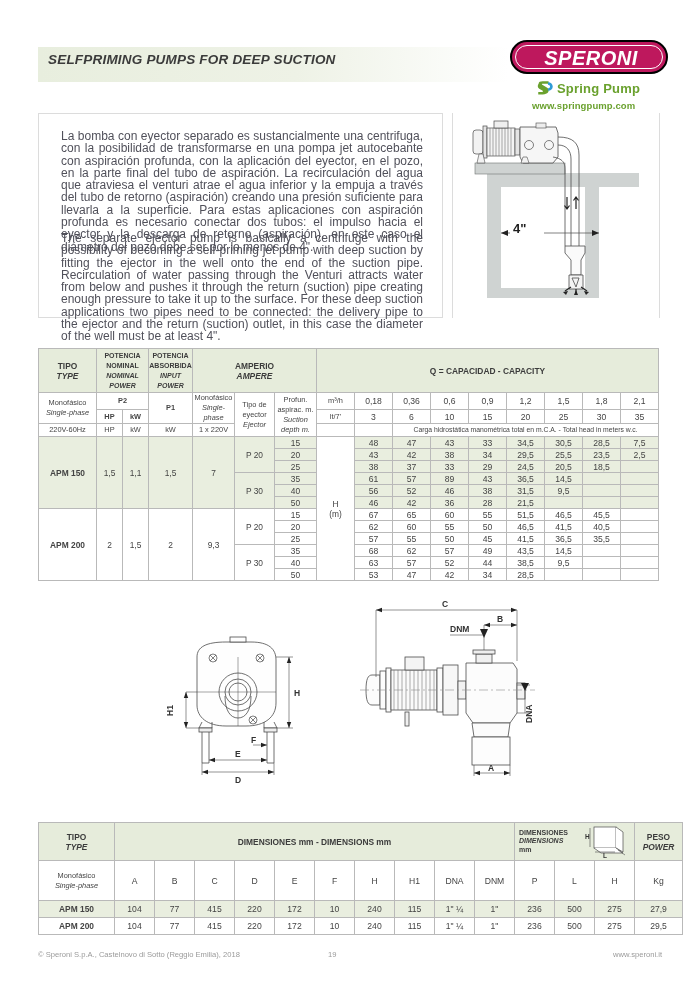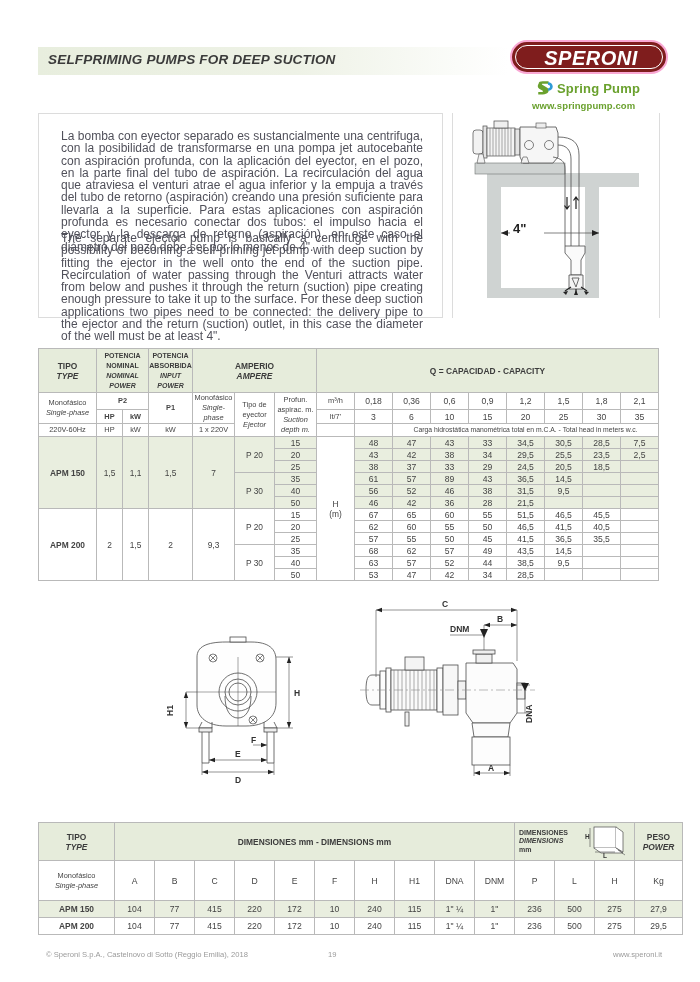--- a/index.html
+++ b/index.html
@@ -6,34 +6,34 @@
   body{
     width:700px;height:982px;background:#ffffff;
     font-family:"Liberation Sans", sans-serif;
     color:#4b4b4b;
     -webkit-font-smoothing:antialiased;
   }
   .page{position:relative;width:700px;height:982px;overflow:hidden;}
 
   
   .title-band{
-    position:absolute;left:38px;top:47px;width:470px;height:28px;
+    position:absolute;left:38px;top:47px;width:470px;height:35px;
     background:linear-gradient(to right,#e8eede 0%,#eef2e6 55%,#ffffff 100%);
   }
   .title-band .txt{
     position:absolute;left:10px;top:5px;
     font-style:italic;font-weight:bold;font-size:13.5px;letter-spacing:.2px;
     color:#3b3b3b;white-space:nowrap;
   }
   
   .logo-wrap{position:absolute;left:510px;top:40px;width:160px;height:75px;}
   .speroni-oval{
     position:absolute;left:0;top:0;width:158px;height:34px;
-    background:#7f1d1d;border-radius:17px/17px;
-    border:2px solid #f9a8d4;box-sizing:border-box;
+    background:#be185d;border-radius:17px/17px;
+    border:2px solid #000000;box-sizing:border-box;
   }
   .speroni-oval .inner{
     position:absolute;left:3px;top:3px;right:3px;bottom:3px;
     border:1px solid #ffffff;border-radius:14px/14px;
   }
   .speroni-oval .word{
     position:absolute;left:0;top:5px;width:158px;text-align:center;
     color:#fff;font-style:italic;font-weight:bold;font-size:20px;
     letter-spacing:.5px;font-family:"Liberation Sans",sans-serif;
   }
@@ -96,21 +96,21 @@
 
   
   .draw-front{position:absolute;left:150px;top:600px;width:185px;height:205px;}
   .draw-side{position:absolute;left:350px;top:595px;width:210px;height:205px;}
 
   
   .footer{
     position:absolute;left:38px;top:950px;width:624px;height:14px;
     font-size:7.6px;color:#9a9a9a;
   }
-  .footer .left{position:absolute;left:8px;top:0;}
+  .footer .left{position:absolute;left:0;top:0;}
   .footer .mid{position:absolute;left:290px;top:0;}
   .footer .right{position:absolute;right:0;top:0;}
 </style>
 </head>
 <body>
 
 <div class="page">
 
   <div class="title-band">
     <div class="txt">SELFPRIMING PUMPS FOR DEEP SUCTION</div>

